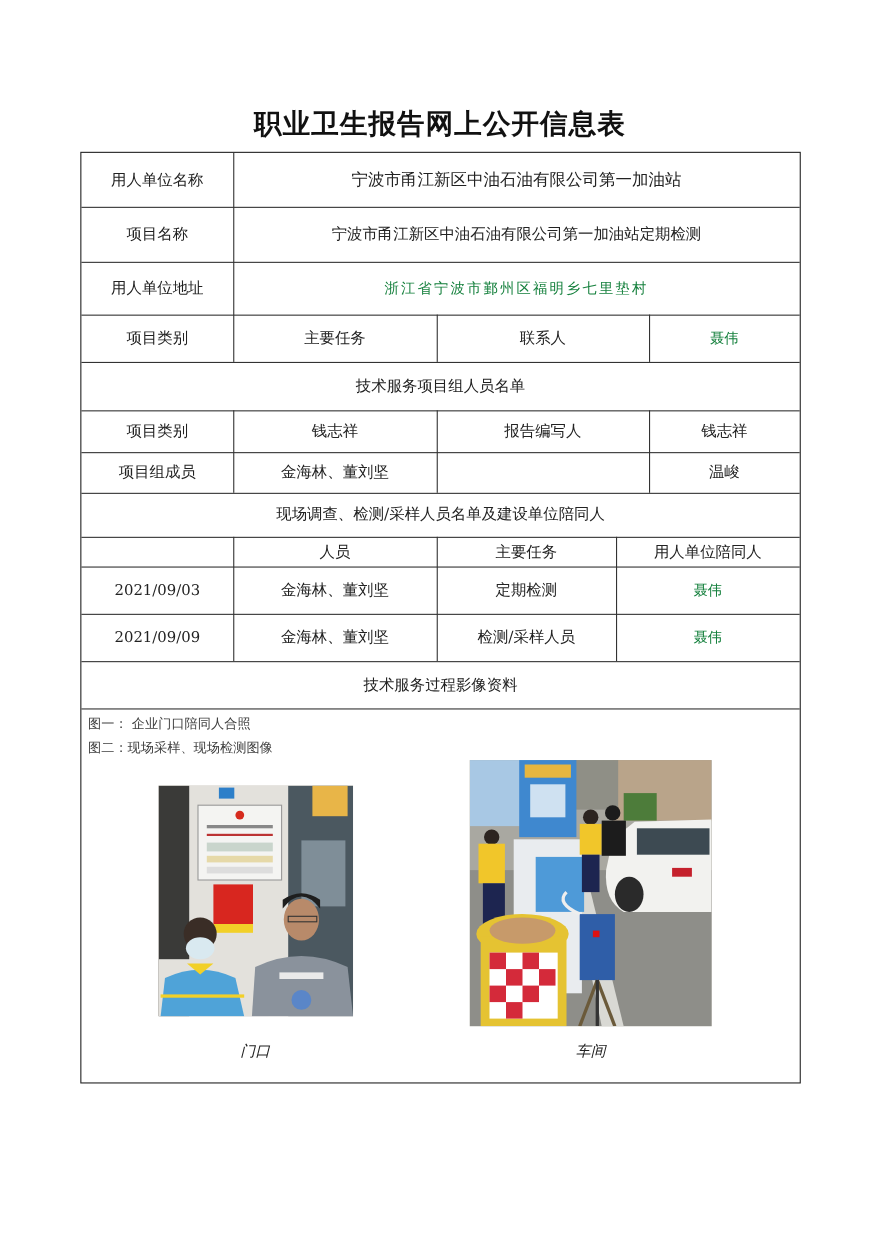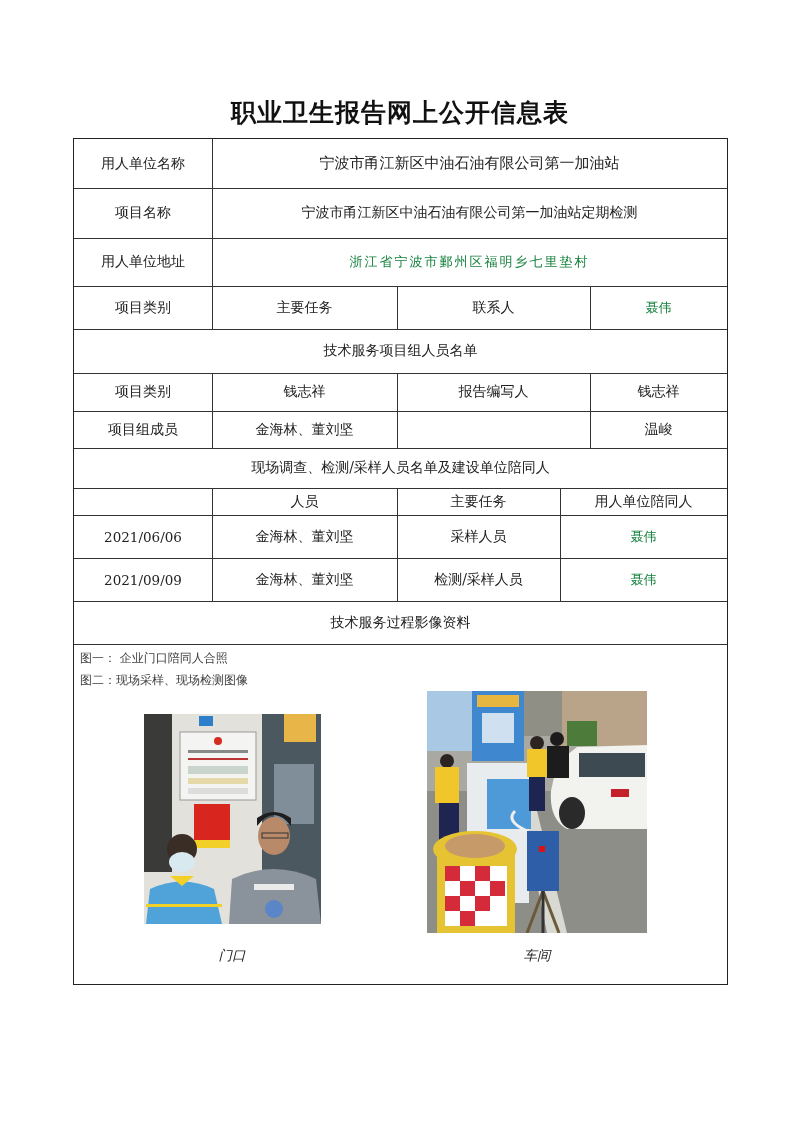--- a/index.html
+++ b/index.html
@@ -73,23 +73,23 @@
   <div class="cell" style="left:0; top:272px; width:138px; height:37px">项目组成员</div>
   <div class="cell" style="left:138px; top:272px; width:185px; height:37px">金海林、董刘坚</div>
   <div class="cell" style="left:516px; top:272px; width:137px; height:37px">温峻</div>
 
   <div class="cell" style="left:0; top:309px; width:653px; height:40px">现场调查、检测/采样人员名单及建设单位陪同人</div>
 
   <div class="cell" style="left:138px; top:349px; width:185px; height:27px">人员</div>
   <div class="cell" style="left:323px; top:349px; width:163px; height:27px">主要任务</div>
   <div class="cell" style="left:486px; top:349px; width:167px; height:27px">用人单位陪同人</div>
 
-  <div class="cell" style="left:0; top:376px; width:138px; height:43px; font-size:13.5px">2021/06/06</div>
+  <div class="cell" style="left:0; top:376px; width:138px; height:43px; font-size:13.5px">2021/09/03</div>
   <div class="cell" style="left:138px; top:376px; width:185px; height:43px">金海林、董刘坚</div>
-  <div class="cell" style="left:323px; top:376px; width:163px; height:43px">采样人员</div>
+  <div class="cell" style="left:323px; top:376px; width:163px; height:43px">定期检测</div>
   <div class="cell sm" style="left:486px; top:376px; width:167px; height:43px">聂伟</div>
 
   <div class="cell" style="left:0; top:419px; width:138px; height:43px; font-size:13.5px">2021/09/09</div>
   <div class="cell" style="left:138px; top:419px; width:185px; height:43px">金海林、董刘坚</div>
   <div class="cell" style="left:323px; top:419px; width:163px; height:43px">检测/采样人员</div>
   <div class="cell sm" style="left:486px; top:419px; width:167px; height:43px">聂伟</div>
 
   <div class="cell" style="left:0; top:462px; width:653px; height:43px">技术服务过程影像资料</div>
 
   <div class="caption-line" style="top:511px">图一：  企业门口陪同人合照</div>

